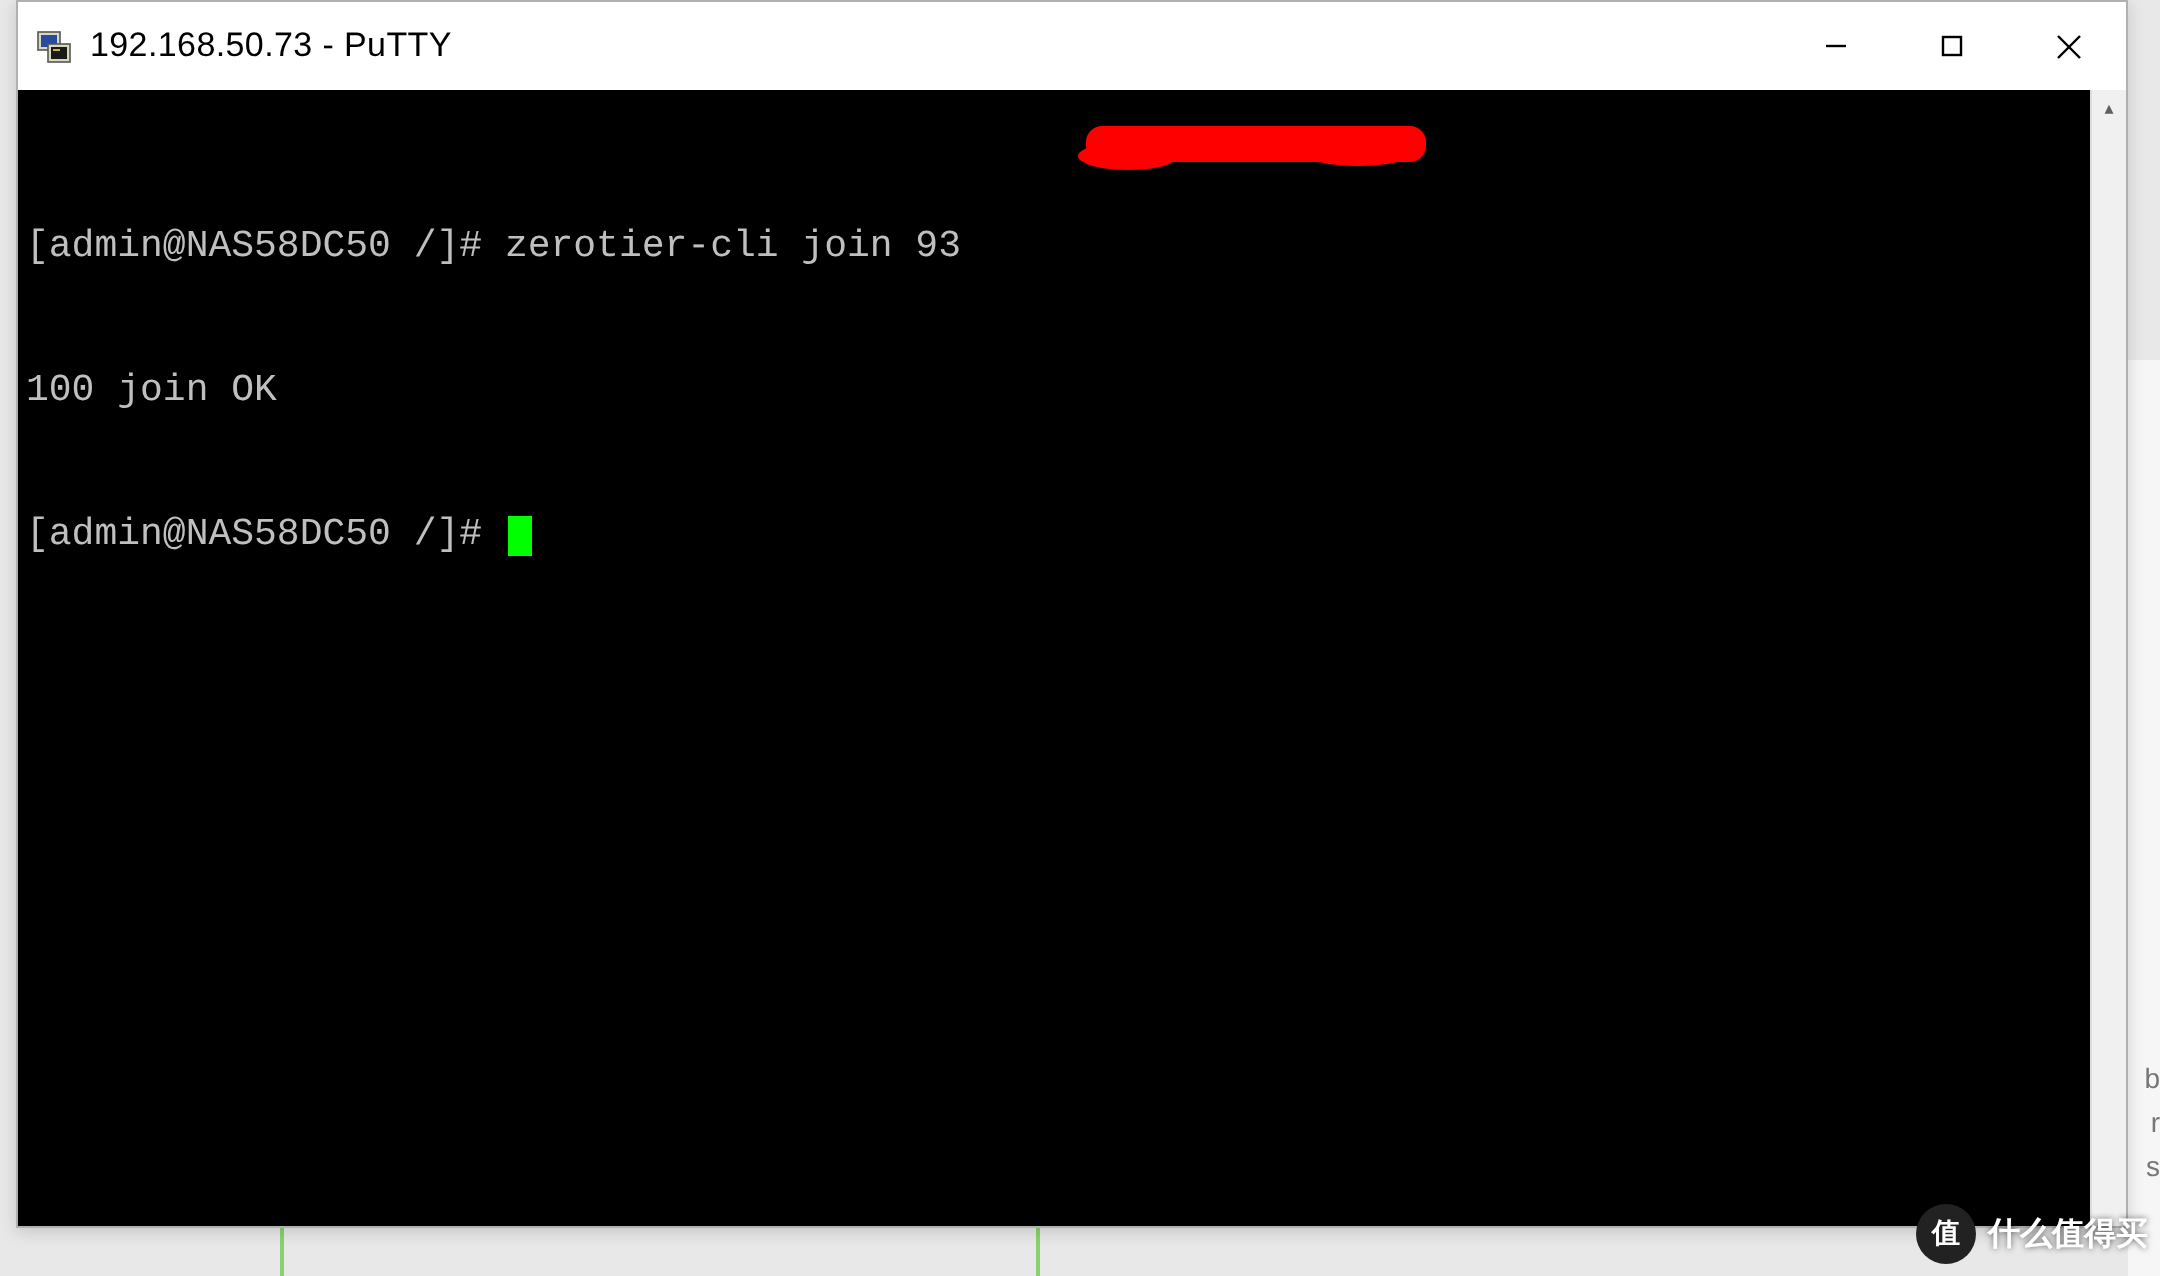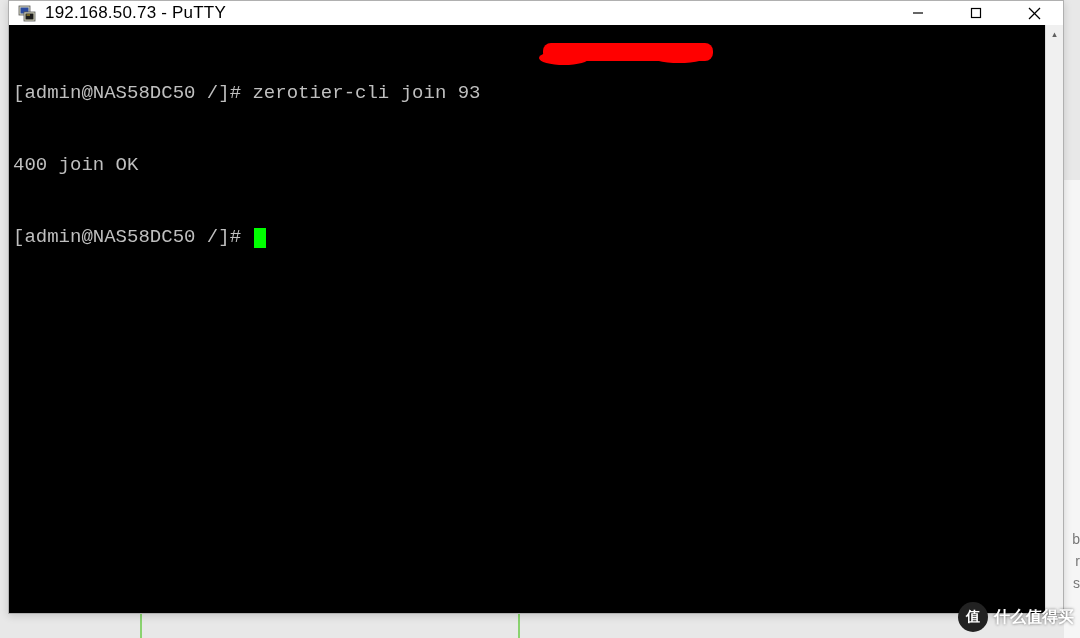--- a/index.html
+++ b/index.html
@@ -12,21 +12,21 @@
       width: 1056px;
       height: 614px;
       background: #fff;
       border: 1px solid #b0b0b0;
       display: flex;
       flex-direction: column;
       box-shadow: 0 2px 8px rgba(0,0,0,0.15);
     }
     
     .titlebar {
-      height: 24px;
+      height: 44px;
       background: #ffffff;
       display: flex;
       align-items: center;
       padding-left: 8px;
       flex-shrink: 0;
     }
     
     .app-icon {
       width: 20px;
       height: 20px;
@@ -66,21 +66,21 @@
       padding: 0;
     }
     
     .terminal {
       flex: 1;
       background: #000;
       color: #bfbfbf;
       font-family: "Consolas", "Courier New", monospace;
       font-size: 19px;
       line-height: 24px;
-      padding: 8px 8px 8px 4px;
+      padding: 18px 8px 8px 4px;
       white-space: pre;
       overflow: hidden;
       position: relative;
     }
     
     .term-line { display: block; }
     
     .cursor {
       display: inline-block;
       width: 12px;
@@ -209,21 +209,21 @@
             <line x1="1" y1="1" x2="12" y2="12" stroke-width="1.2"></line>
             <line x1="12" y1="1" x2="1" y2="12" stroke-width="1.2"></line>
           </svg>
       </button>
     </div>
   </div>
 
   <div class="terminal-wrap">
     <div class="terminal">
       <span class="term-line"><span>[admin@NAS58DC50 /]# </span><span>zerotier-cli join 93</span></span>
-      <span class="term-line">400 join OK</span>
+      <span class="term-line">100 join OK</span>
       <span class="term-line"><span>[admin@NAS58DC50 /]# </span><span class="cursor"></span></span>
       <div class="redact r1"></div>
       <div class="redact r2"></div>
       <div class="redact r3"></div>
     </div>
     <div class="scrollbar">
       <div class="scrollbar-arrow">▴</div>
     </div>
   </div>
 </div>

